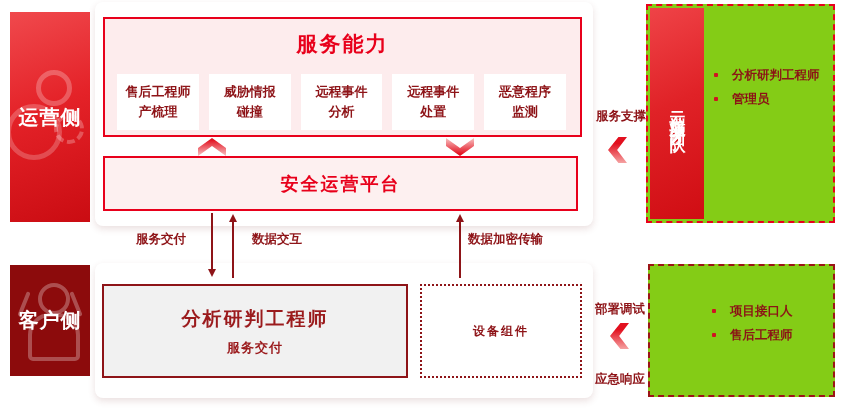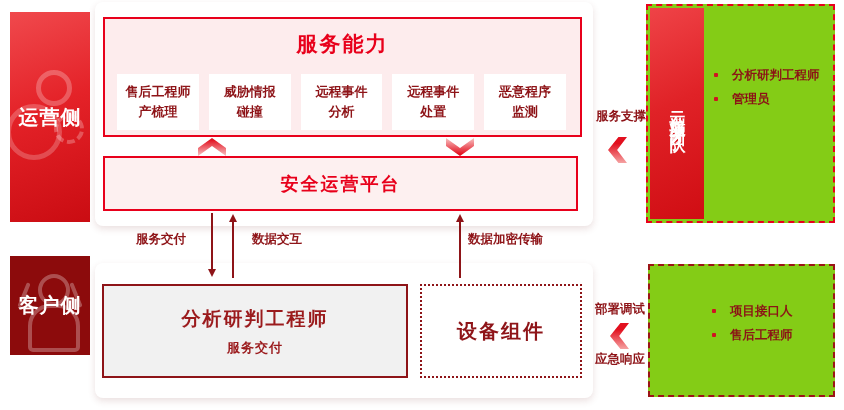--- a/index.html
+++ b/index.html
@@ -17,21 +17,21 @@
   }
   .card-top{left:95px;top:2px;width:498px;height:224px;}
   .card-bottom{left:95px;top:263px;width:498px;height:135px;}
 
   
   .rail{
     position:absolute;left:10px;width:80px;overflow:hidden;
     display:flex;align-items:center;justify-content:center;
   }
   .rail-ops{top:12px;height:210px;background:linear-gradient(160deg,#f0494d 0%,#e42228 45%,#ca0c12 100%);}
-  .rail-cust{top:256px;height:99px;background:#8c0b0c;text-align:center;}
+  .rail-cust{top:265px;height:111px;background:#8c0b0c;text-align:center;}
   .rail-label{color:#fff;font-size:20px;font-weight:bold;letter-spacing:1px;position:relative;z-index:2;}
   .wm{position:absolute;z-index:1;}
   .wm-head{left:26px;top:58px;width:26px;height:26px;border:5px solid rgba(255,255,255,.25);border-radius:50%;}
   .wm-body{left:-4px;top:92px;width:46px;height:46px;border:5px solid rgba(255,255,255,.22);border-radius:50%;}
   .wm-gear{left:44px;top:102px;width:22px;height:22px;border:4px dashed rgba(255,255,255,.25);border-radius:50%;}
   .wm2-head{left:28px;top:18px;width:24px;height:24px;border:4px solid rgba(255,255,255,.28);border-radius:50%;}
   .wm2-body{left:18px;top:48px;width:44px;height:40px;border:4px solid rgba(255,255,255,.28);border-radius:22px 22px 5px 5px;}
   .wm2-arm{width:4px;height:26px;background:rgba(255,255,255,.28);border-radius:2px;top:26px;}
   .wm2-arm.l{left:12px;transform:rotate(22deg);}
   .wm2-arm.r{left:64px;transform:rotate(-22deg);}
@@ -97,21 +97,21 @@
     background:#f1f1f1;border:2px solid #8e1418;
     display:flex;flex-direction:column;align-items:center;justify-content:center;gap:7px;
   }
   .self-service-title{font-size:19px;font-weight:bold;color:#9b1b1d;letter-spacing:2px;}
   .self-service-sub{font-size:13px;font-weight:bold;color:#9b1b1d;letter-spacing:1px;}
   .device{
     left:420px;top:284px;width:162px;height:94px;box-sizing:border-box;
     background:#ffffff;border:2px dotted #8e1418;
     display:flex;align-items:center;justify-content:center;
   }
-  .device-title{font-size:20px;font-weight:bold;color:#8e1418;letter-spacing:2px;}
+  .device-title{font-size:12px;font-weight:bold;color:#8e1418;letter-spacing:2px;}
 
   
   .team-box{position:absolute;box-sizing:border-box;background:#84cc16;text-decoration:underline;}
   .cloud-box{left:646px;top:4px;width:189px;height:219px;border:2px dashed #e8001b;}
   .local-box{left:648px;top:264px;width:187px;height:133px;border:2px dashed #9b1416;}
   .team-block{
     position:absolute;left:2px;top:2px;bottom:2px;
     display:flex;align-items:center;justify-content:center;
   }
   .cloud-block{width:54px;background:linear-gradient(155deg,#ef4347 0%,#e02227 45%,#d00d13 100%);}
@@ -196,21 +196,21 @@
 </div>
 <div class="abs device">
   <div class="device-title">设备组件</div>
 </div>
 
 <div class="flow-label" style="left:596px;top:108px;">服务支撑</div>
 <div class="chev chev-left" style="left:608px;top:137px;"></div>
 
 <div class="flow-label" style="left:595px;top:301px;">部署调试</div>
 <div class="chev chev-left" style="left:610px;top:323px;"></div>
-<div class="flow-label" style="left:595px;top:351px;">应急响应</div>
+<div class="flow-label" style="left:595px;top:371px;">应急响应</div>
 
 <div class="team-box cloud-box">
   <div class="team-block cloud-block">
     <div class="cloud-title">云端服务团队</div>
   </div>
   <div class="members cloud-members">
     <div class="member">
       <span class="bullet"></span>
       <span class="member-text">分析研判工程师</span>
     </div>

